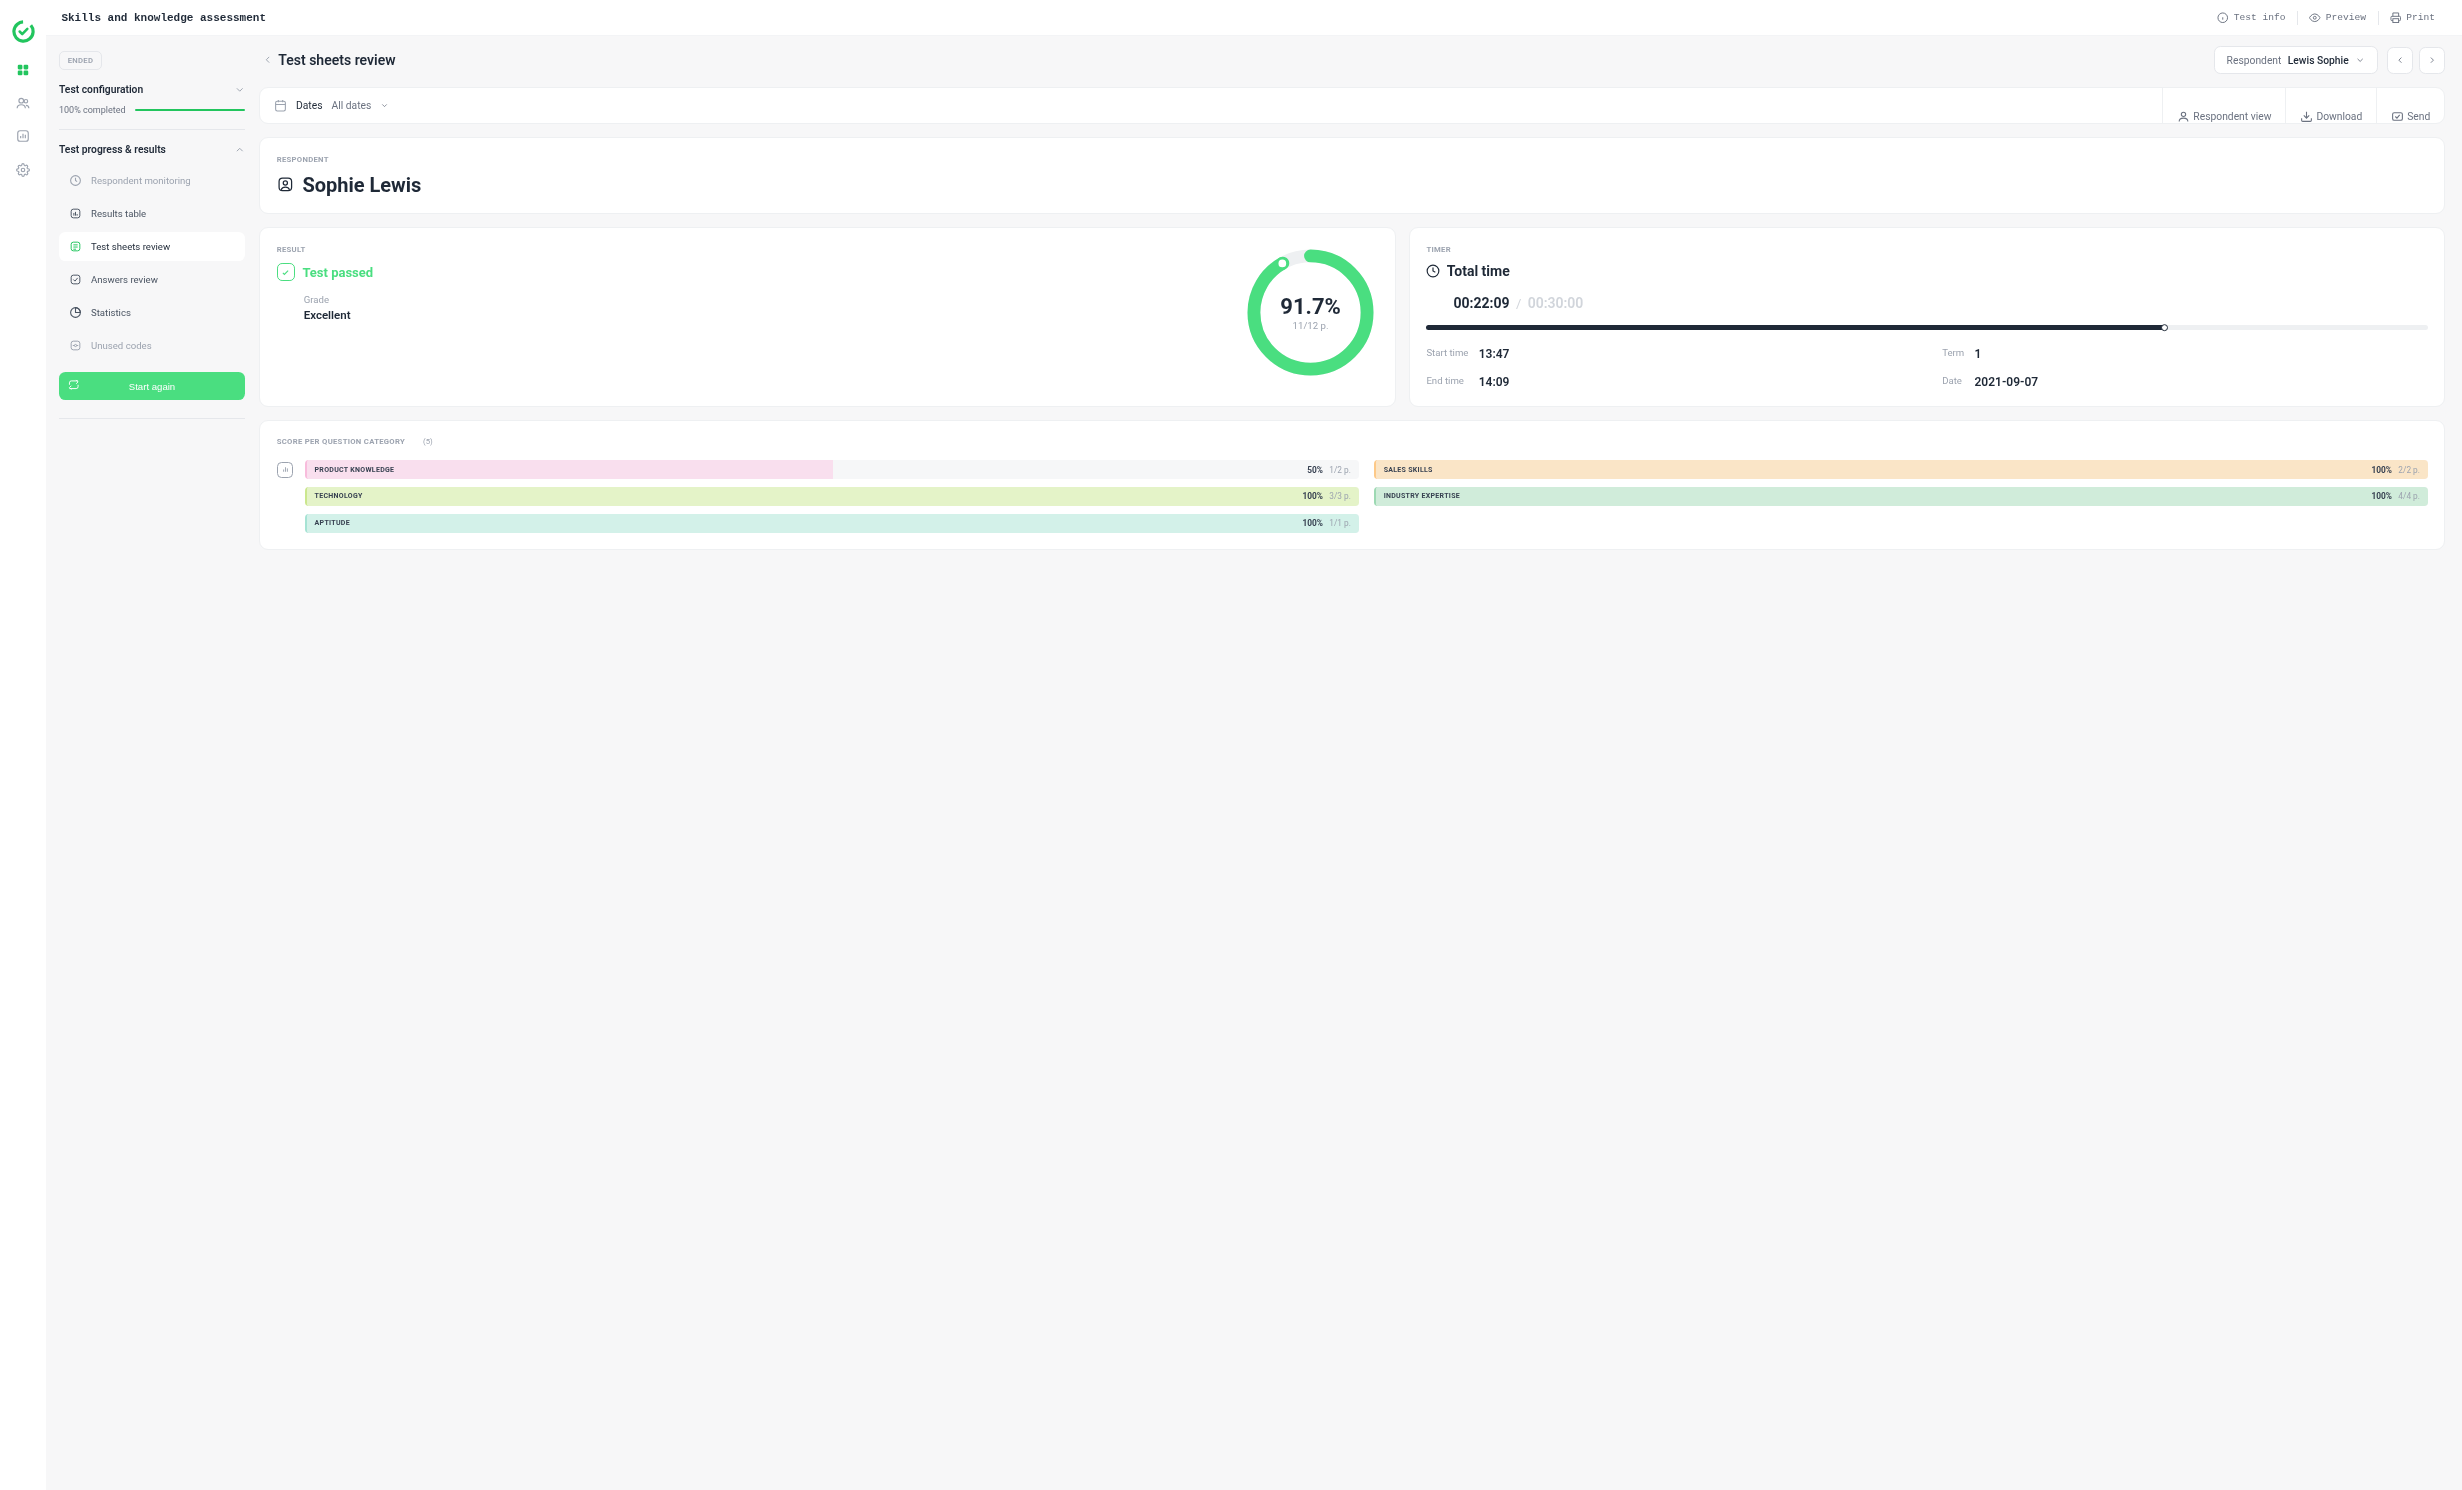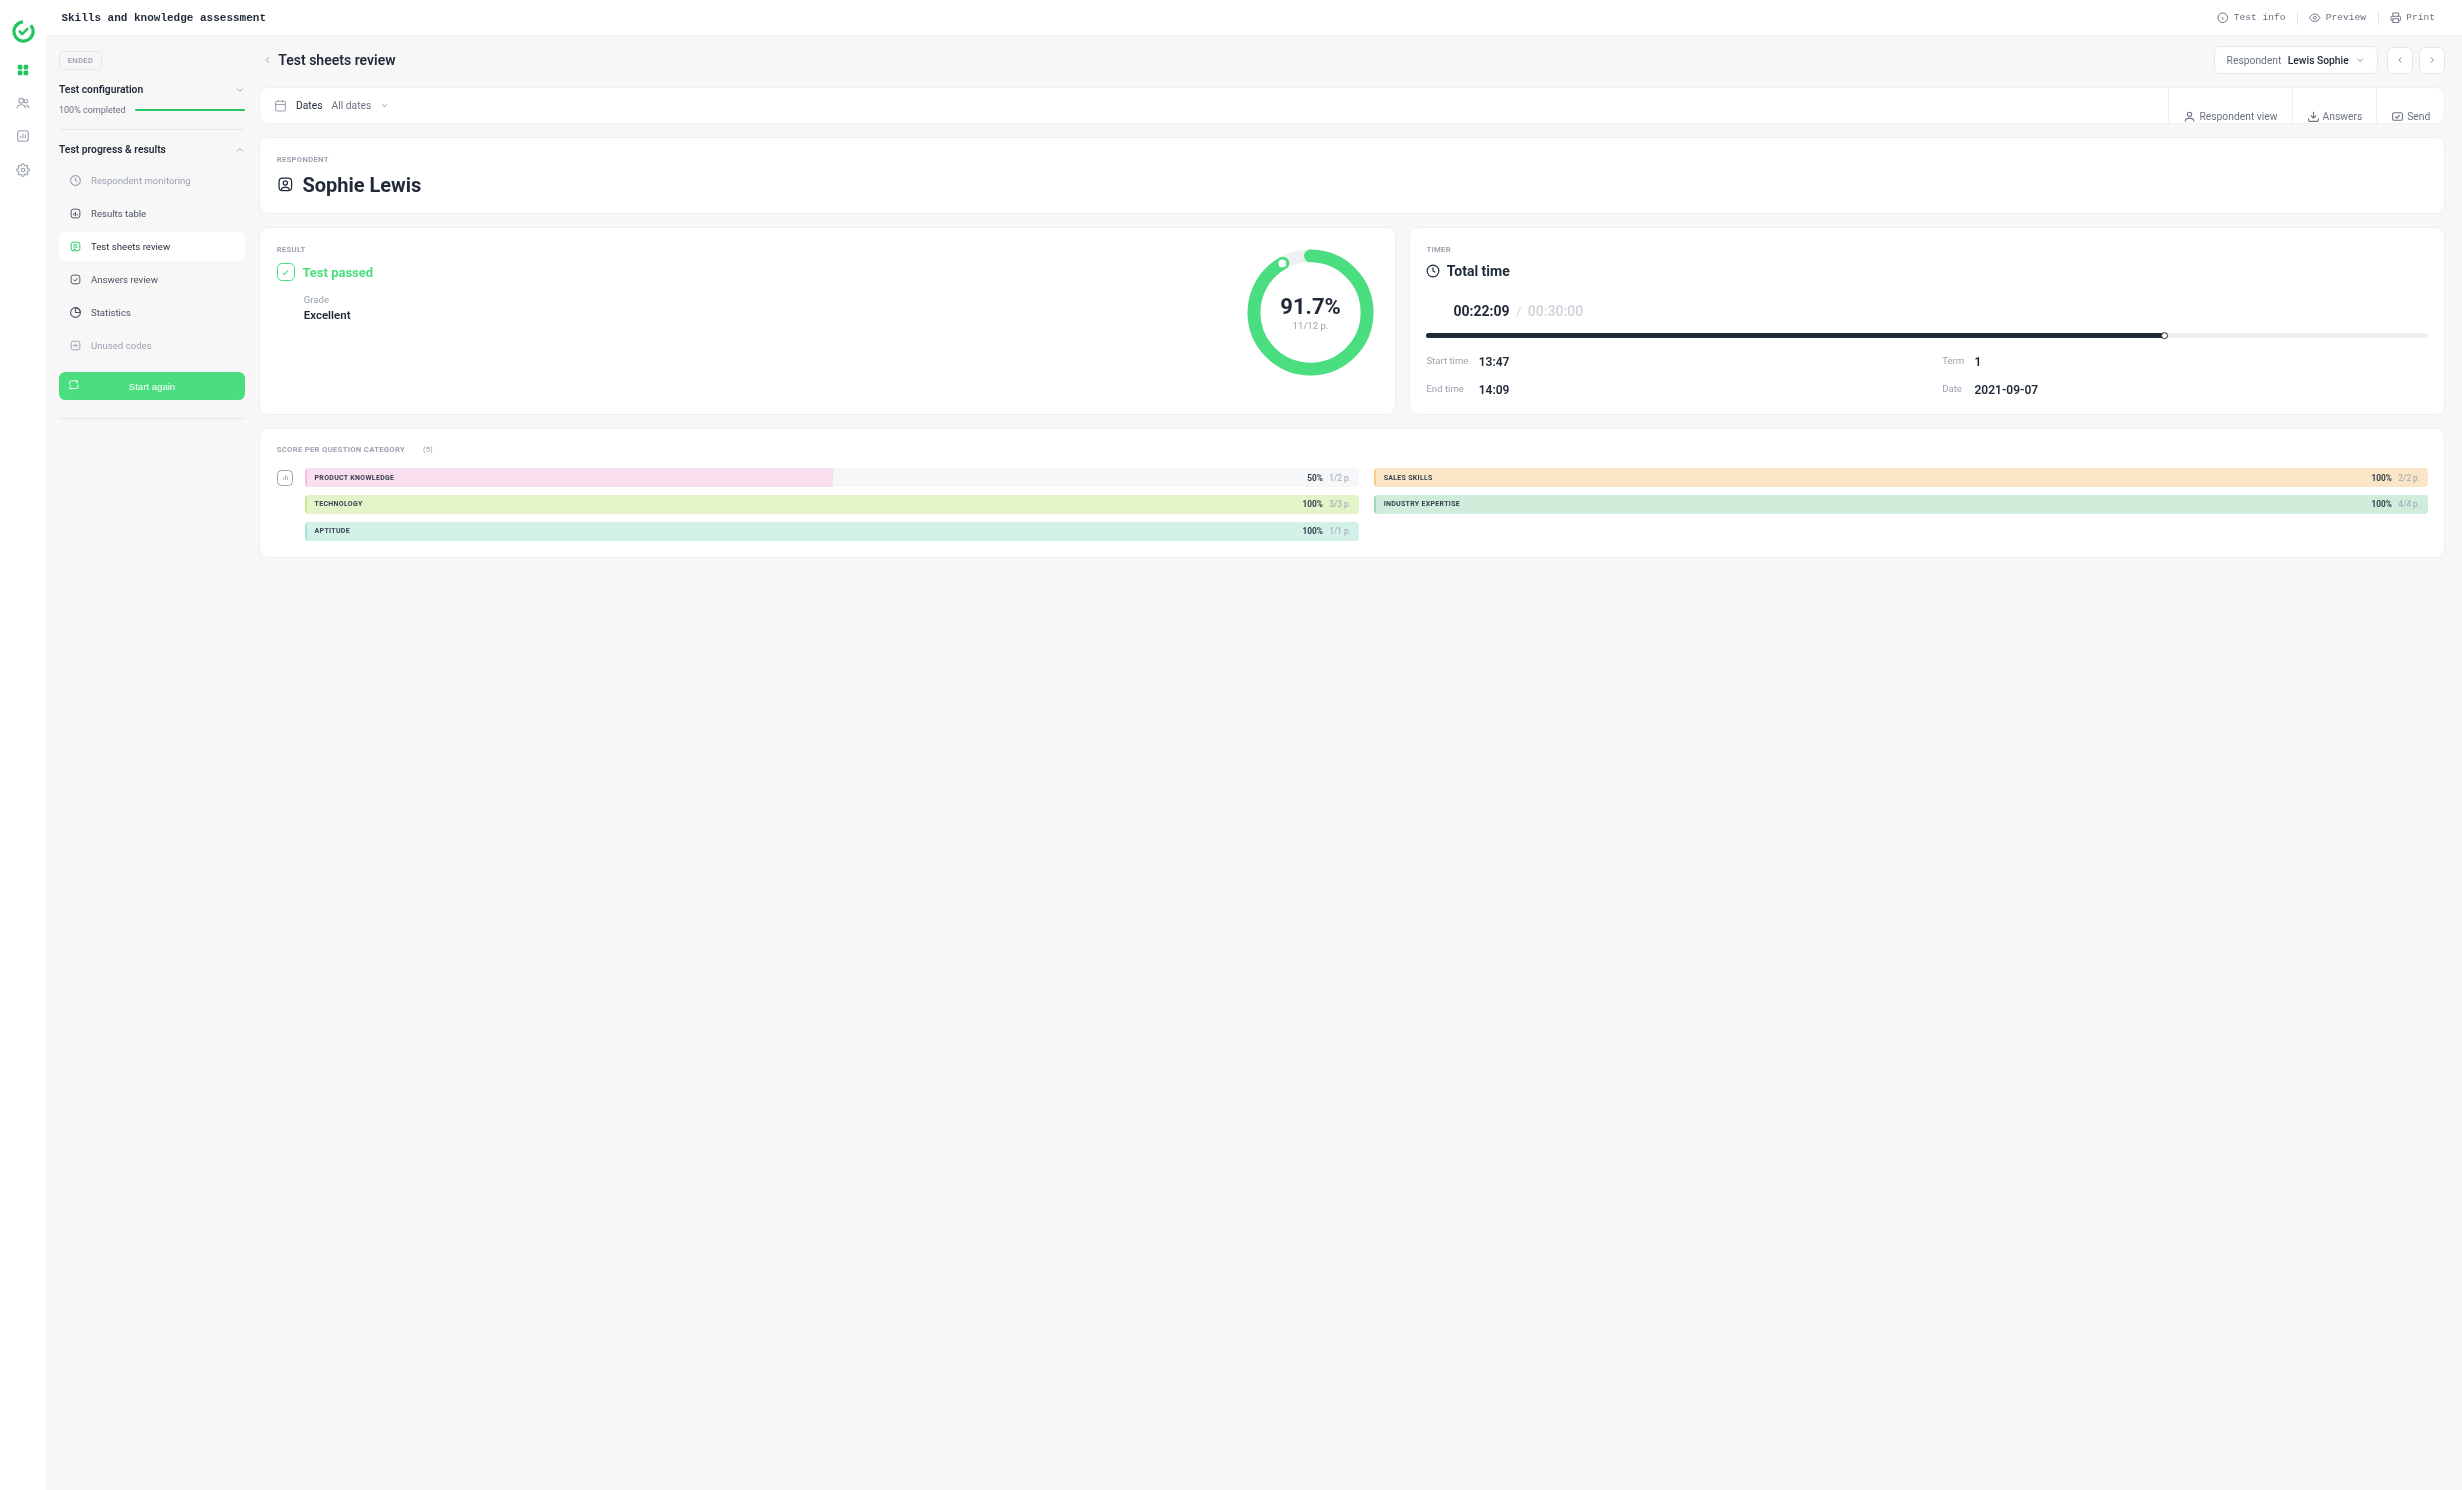--- a/index.html
+++ b/index.html
@@ -188,21 +188,21 @@
       display: flex; align-items: center; justify-content: center;
       position: relative;
     }
     .donut-center {
       position: absolute; inset: 0;
       display: flex; flex-direction: column; align-items: center; justify-content: center;
     }
     .donut-pct { font-size: 22px; font-weight: 700; }
     .donut-pts { color: #9ca3af; font-size: 9.6px; margin-top: 1.3px; }
     .timer-card { flex: 1; }
-    .timer-head { display: flex; align-items: center; gap: 6.4px; margin-bottom: 24px; }
+    .timer-head { display: flex; align-items: center; gap: 6.4px; margin-bottom: 16px; }
     .timer-head h3 { font-size: 14px; font-weight: 700; }
     .time-row { display: flex; align-items: baseline; gap: 6.4px; margin-left: 27px; }
     .time-used { font-size: 14px; font-weight: 700; }
     .time-slash { color: #d1d5db; font-size: 13px; }
     .time-total { color: #d1d5db; font-size: 14px; font-weight: 600; }
     .time-bar-outer {
       margin: 14px 0 16.7px 0;
       height: 5.1px; background: #eef0f2; border-radius: 2.6px; position: relative;
     }
     .time-bar-inner {
@@ -465,21 +465,21 @@
               <svg width="13" height="13" viewBox="0 0 24 24" fill="none" stroke="currentColor" stroke-width="2">
                   <circle cx="12" cy="8" r="4"></circle>
                   <path d="M4 21c0-4 4-6 8-6s8 2 8 6"></path>
                 </svg>
               <span>Respondent view</span>
             </div>
             <div class="tool-action">
               <svg width="13" height="13" viewBox="0 0 24 24" fill="none" stroke="currentColor" stroke-width="2">
                   <path d="M21 15v4a2 2 0 01-2 2H5a2 2 0 01-2-2v-4M7 10l5 5 5-5M12 15V3"></path>
                 </svg>
-              <span>Answers</span>
+              <span>Download</span>
             </div>
             <div class="tool-action">
               <svg width="13" height="13" viewBox="0 0 24 24" fill="none" stroke="currentColor" stroke-width="2">
                   <rect x="3" y="5" width="18" height="14" rx="3"></rect>
                   <path d="M8 12l3 3 5-6"></path>
                 </svg>
               <span>Send</span>
             </div>
           </div>
         </div>

